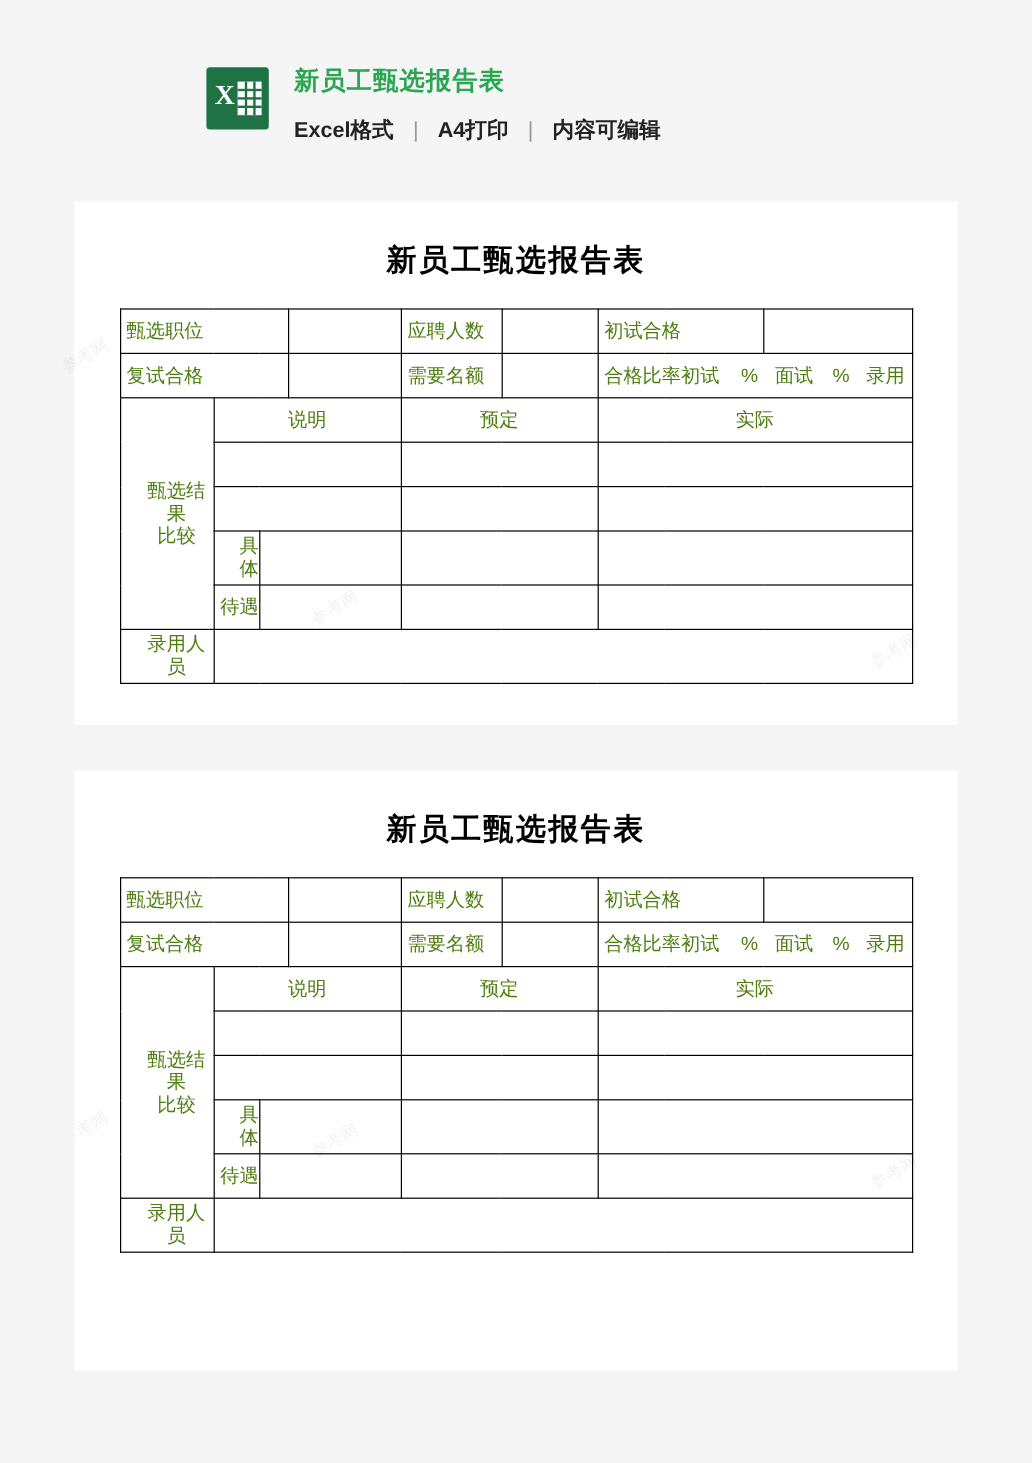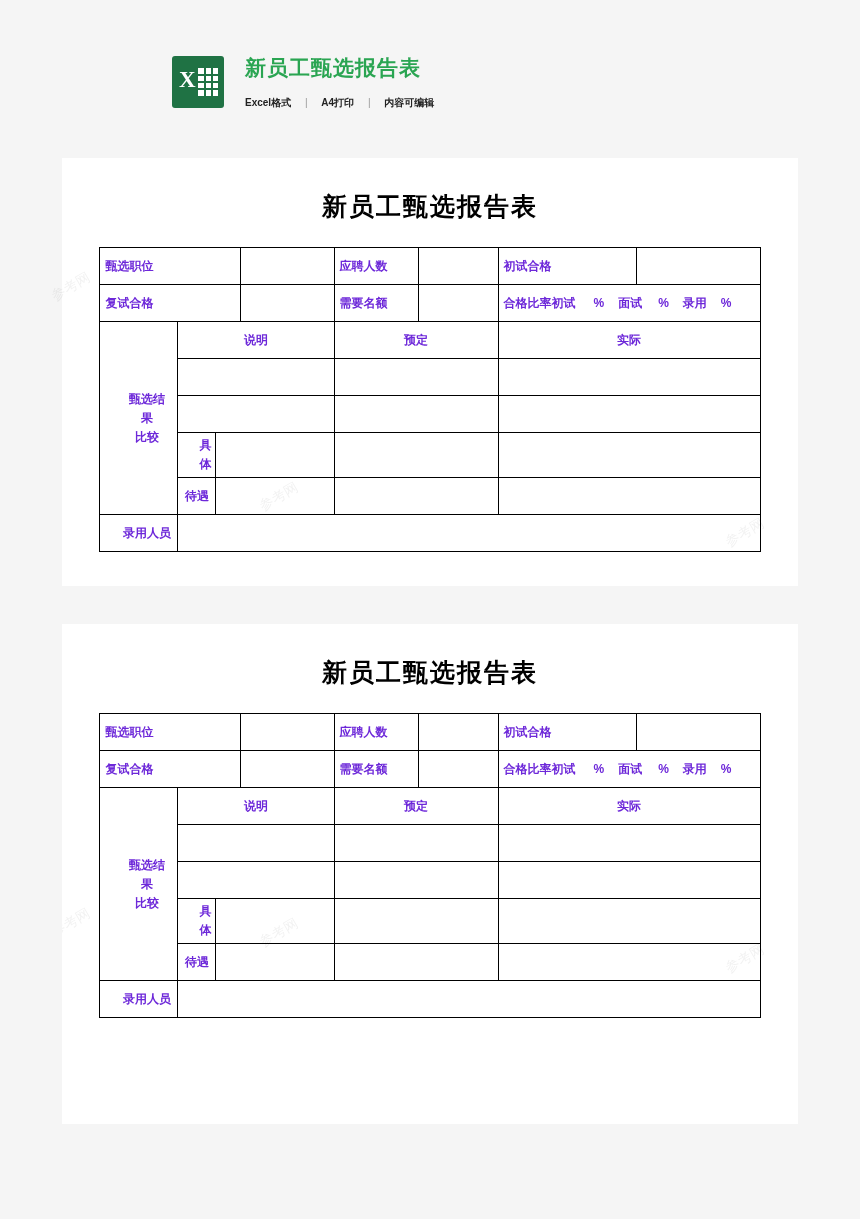--- a/index.html
+++ b/index.html
@@ -66,21 +66,21 @@
   .header-title {
     color: #2aa552;
     font-size: 21px;
     font-weight: bold;
     letter-spacing: 1px;
     line-height: 28px;
     padding-top: 2px;
   }
   .header-meta {
     margin-top: 14px;
-    font-size: 10px;
+    font-size: 18px;
     font-weight: bold;
     color: #222222;
   }
   .header-meta .sep {
     color: #999999;
     font-weight: normal;
     padding: 0 11px;
   }
 
   
@@ -103,23 +103,22 @@
     color: #000000;
     letter-spacing: 2px;
     padding: 6px 0 24px 0;
   }
 
   table.form {
     border-collapse: collapse;
     table-layout: fixed;
     margin: 0 auto;
     width: 660px;
-    font-size: 12px;
-    color: #6d28d9;
-    font-weight: bold;
+    font-size: 16px;
+    color: #4d7c0f;
   }
   table.form td {
     border: 1px solid #000000;
     height: 30px;
     padding: 3px 5px;
     vertical-align: middle;
     overflow: hidden;
     white-space: nowrap;
   }
   td.c { text-align: center; }

